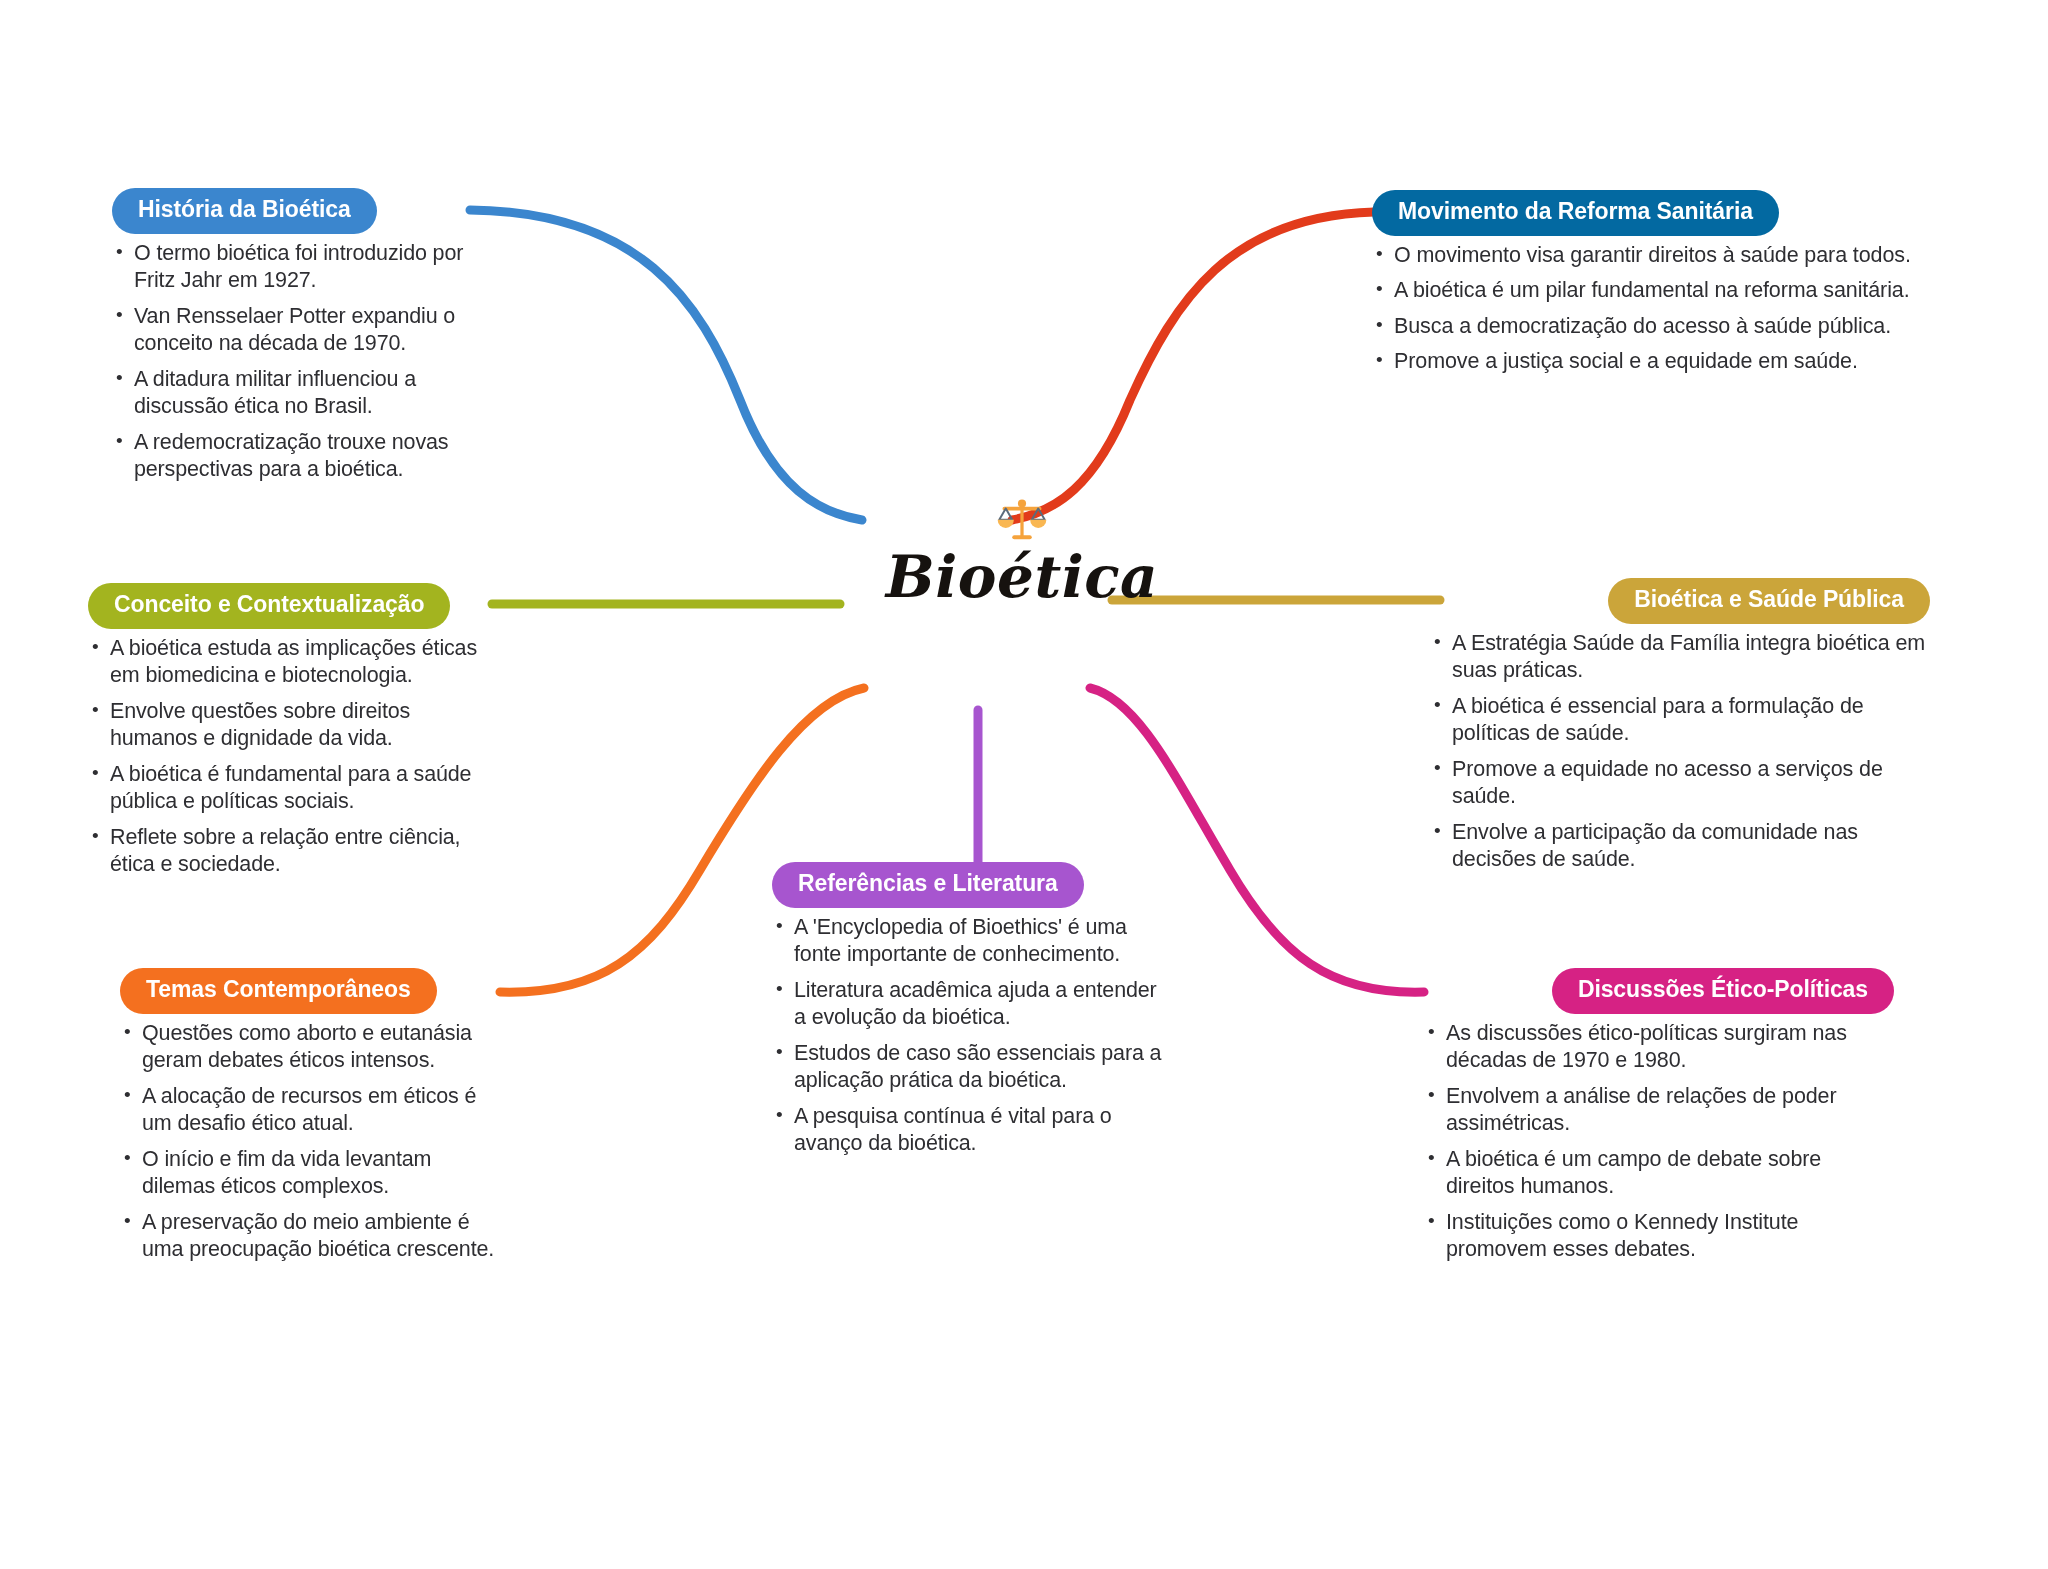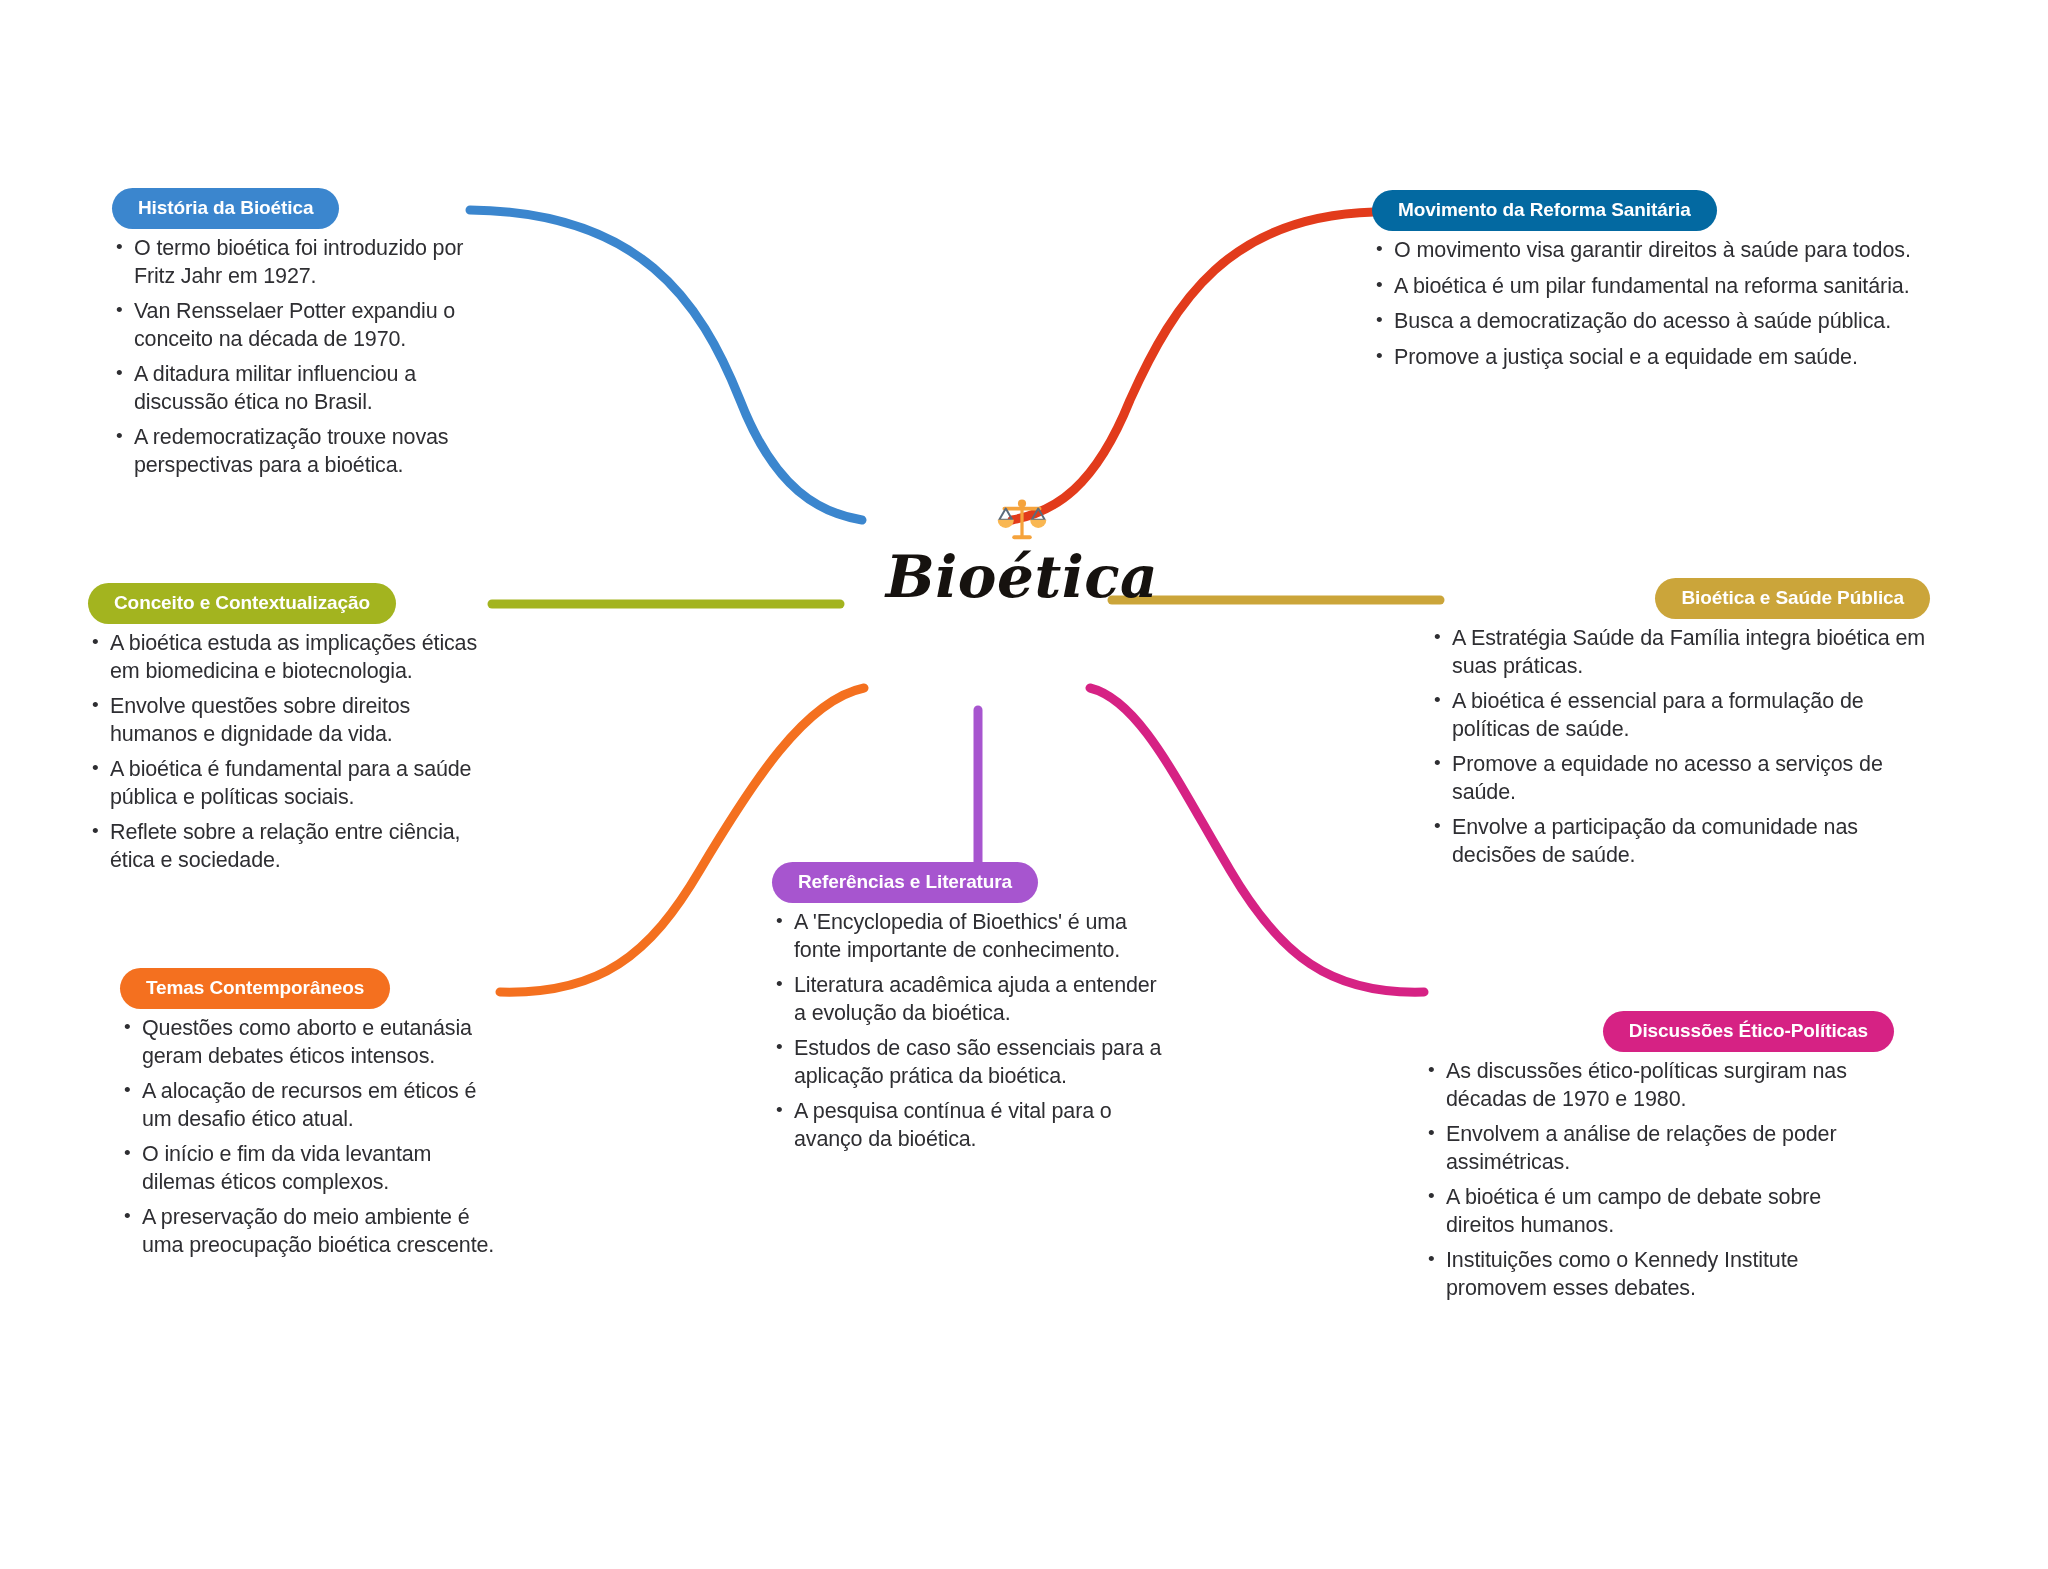--- a/index.html
+++ b/index.html
@@ -59,21 +59,21 @@
 
   
   .branch {
     position: absolute;
   }
   .branch-pill {
     display: inline-block;
     border-radius: 24px;
     padding: 9px 26px 11px 26px;
     color: #ffffff;
-    font-size: 19px;
+    font-size: 23px;
     font-weight: 700;
     letter-spacing: -0.1px;
     line-height: 1.12;
     white-space: nowrap;
     box-sizing: border-box;
   }
   .branch-pill-wrap { display: block; }
   .branch-pill-wrap.right { text-align: right; }
 
   .bullets {
@@ -219,21 +219,21 @@
     <ul class="bullets">
       <li>A 'Encyclopedia of Bioethics' é uma fonte importante de conhecimento.</li>
       <li>Literatura acadêmica ajuda a entender a evolução da bioética.</li>
       <li>Estudos de caso são essenciais para a aplicação prática da bioética.</li>
       <li>A pesquisa contínua é vital para o avanço da bioética.</li>
     </ul>
   </div>
 
   <div class="branch" id="br-discussoes">
     <span class="branch-pill-wrap right">
-      <span class="branch-pill" style="background:#d62284;margin-top:43px;">Discussões Ético-Políticas</span>
+      <span class="branch-pill" style="background:#d62284;">Discussões Ético-Políticas</span>
     </span>
     <ul class="bullets">
       <li>As discussões ético-políticas surgiram nas décadas de 1970 e 1980.</li>
       <li>Envolvem a análise de relações de poder assimétricas.</li>
       <li>A bioética é um campo de debate sobre direitos humanos.</li>
       <li>Instituições como o Kennedy Institute promovem esses debates.</li>
     </ul>
   </div>
 
 </div>

